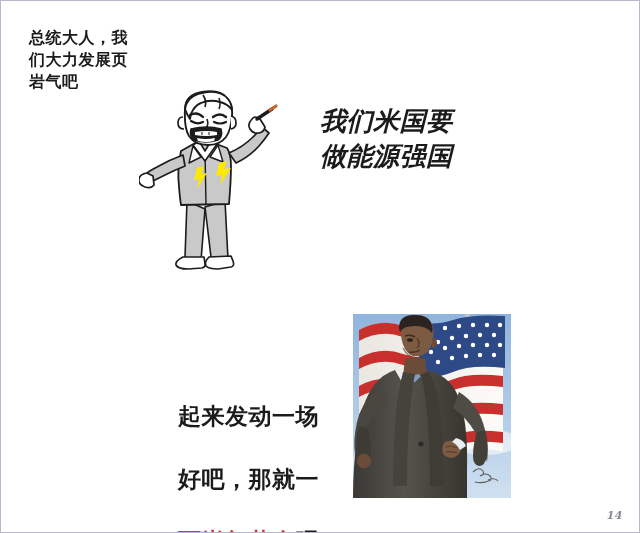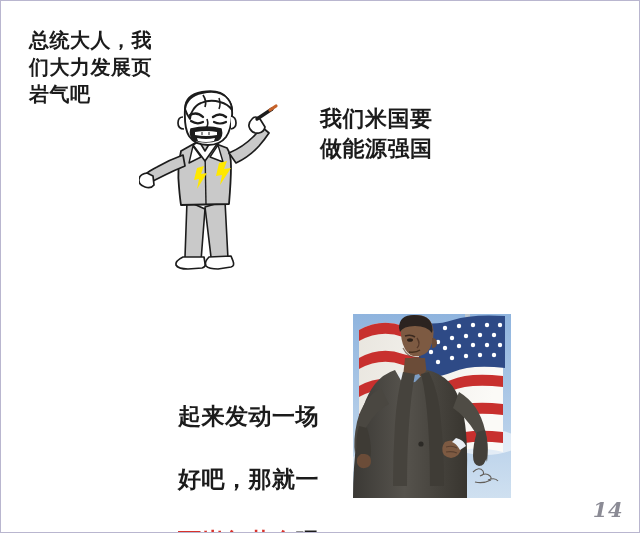--- a/index.html
+++ b/index.html
@@ -24,28 +24,29 @@
     font-family: "DejaVu Serif", "Liberation Serif", serif;
     font-weight: bold;
     color: #1b1b1b;
     line-height: 1.36;
     letter-spacing: 0.5px;
     white-space: pre-line;
   }
   #speech-1 {
     left: 28px;
     top: 26px;
-    font-size: 20px;
+    font-size: 16px;
     width: 190px;
   }
   #speech-2 {
     left: 319px;
     top: 103px;
-    font-size: 22px;
+    font-size: 26px;
     width: 170px;
+    font-style: italic;
   }
   #speech-3 {
     left: 177px;
     top: 368px;
     font-size: 23px;
     width: 175px;
   }
   .hl-red { color: #d8322c; }
 
   
@@ -70,21 +71,21 @@
   #obama-photo svg { display: block; }
 
   
   #page-number {
     position: absolute;
     right: 16px;
     bottom: 10px;
     font-family: "DejaVu Serif", "Liberation Serif", serif;
     font-style: italic;
     font-weight: bold;
-    font-size: 21px;
+    font-size: 11px;
     color: #8b8b95;
     letter-spacing: 0.5px;
   }
 </style>
 </head>
 <body>
 
 <div id="slide">
 
   <div class="speech" id="speech-1">总统大人，我

